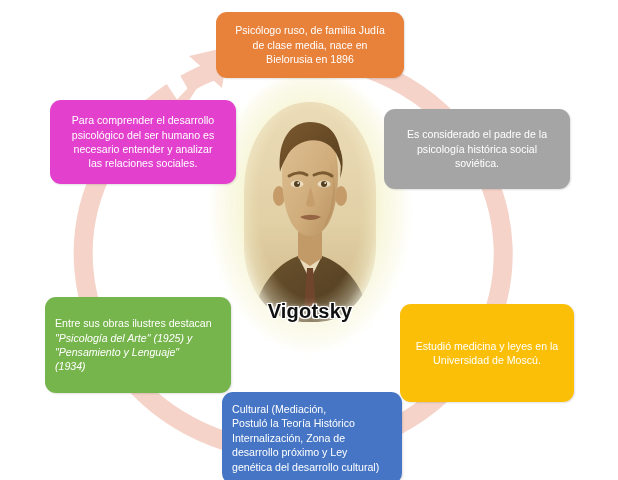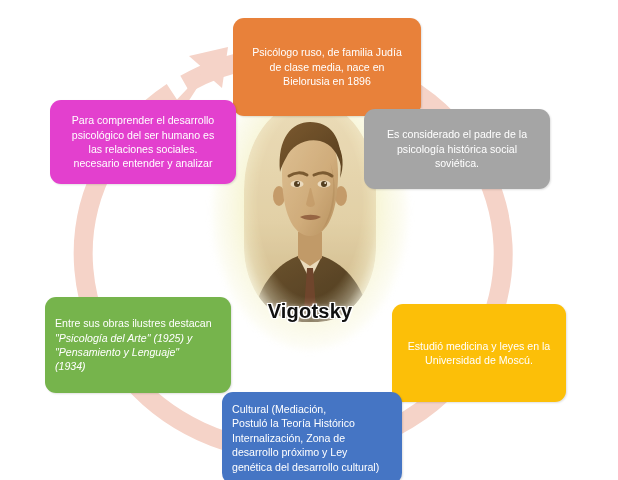--- a/index.html
+++ b/index.html
@@ -91,23 +91,23 @@
     align-items: center;
     justify-content: center;
     padding: 6px 10px;
     text-align: center;
     box-shadow: 1px 1px 2px rgba(0,0,0,0.12);
   }
   .node .txt { width: 100%; }
   .node .line { display: block; }
   .node .line.italic { font-style: italic; }
 
-  #node-top    { left: 216px; top: 18px;    width: 188px; height: 98px;  background: #E8813A; margin-left: 17px; }
-  #node-right-top { left: 364px; top: 109px; width: 186px; height: 80px; background: #A5A5A5; }
-  #node-right-bottom { left: 392px; top: 304px; width: 174px; height: 98px; background: #FCBF08; }
+  #node-top    { left: 216px; top: 12px;    width: 188px; height: 66px;  background: #E8813A; }
+  #node-right-top { left: 384px; top: 109px; width: 186px; height: 80px; background: #A5A5A5; }
+  #node-right-bottom { left: 400px; top: 304px; width: 174px; height: 98px; background: #FCBF08; }
   #node-bottom { left: 222px; top: 392px;  width: 180px; height: 92px;  background: #4575C4;
                  text-align: left; }
   #node-bottom .txt { text-align: left; }
   #node-left-bottom { left: 45px; top: 297px; width: 186px; height: 96px; background: #76B44C; }
   #node-left-top { left: 50px; top: 100px;  width: 186px; height: 84px; background: #E340CE; }
 </style>
 </head>
 <body>
 
 <div id="canvas">
@@ -224,18 +224,18 @@
         <span class="line italic">"Psicología del Arte" (1925) y</span>
         <span class="line italic">"Pensamiento y Lenguaje"</span>
         <span class="line italic">(1934)</span>
       </span>
   </div>
 
   <div class="node" id="node-left-top" style="background: rgb(227, 64, 206);">
     <span class="txt" style="text-align: center;">
         <span class="line">Para comprender el desarrollo</span>
         <span class="line">psicológico del ser humano es</span>
+        <span class="line">necesario entender y analizar</span>
         <span class="line">las relaciones sociales.</span>
-        <span class="line">necesario entender y analizar</span>
       </span>
   </div>
 
 </div>
 
 </body></html>

